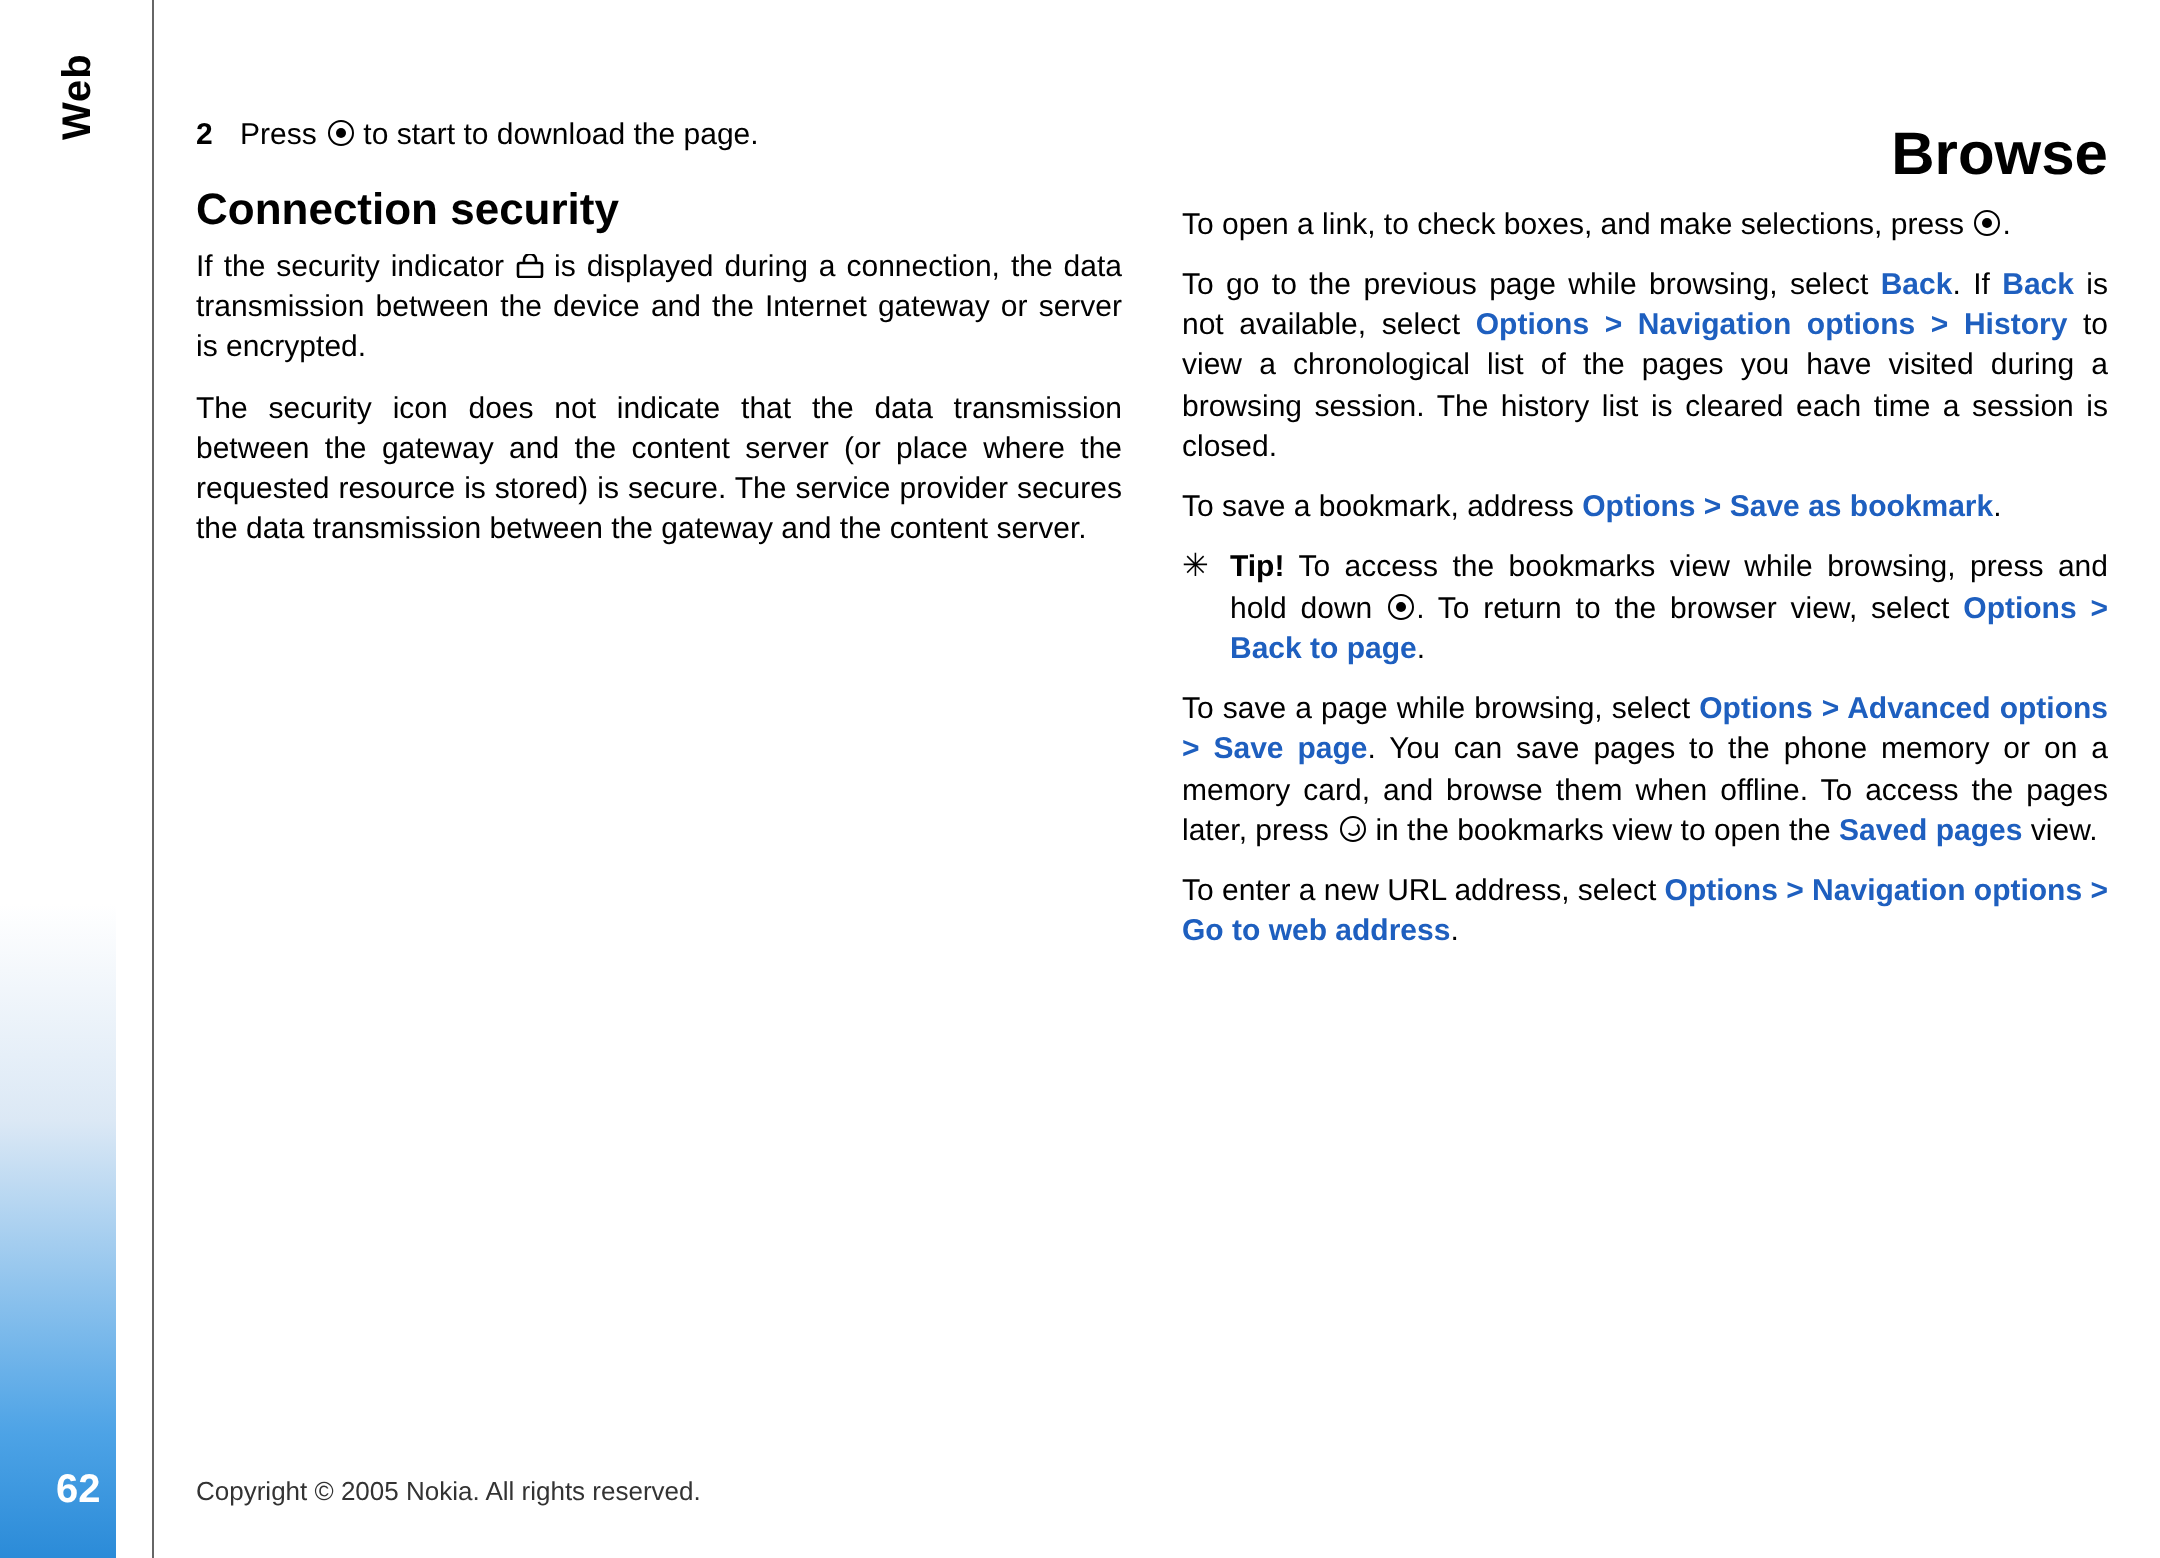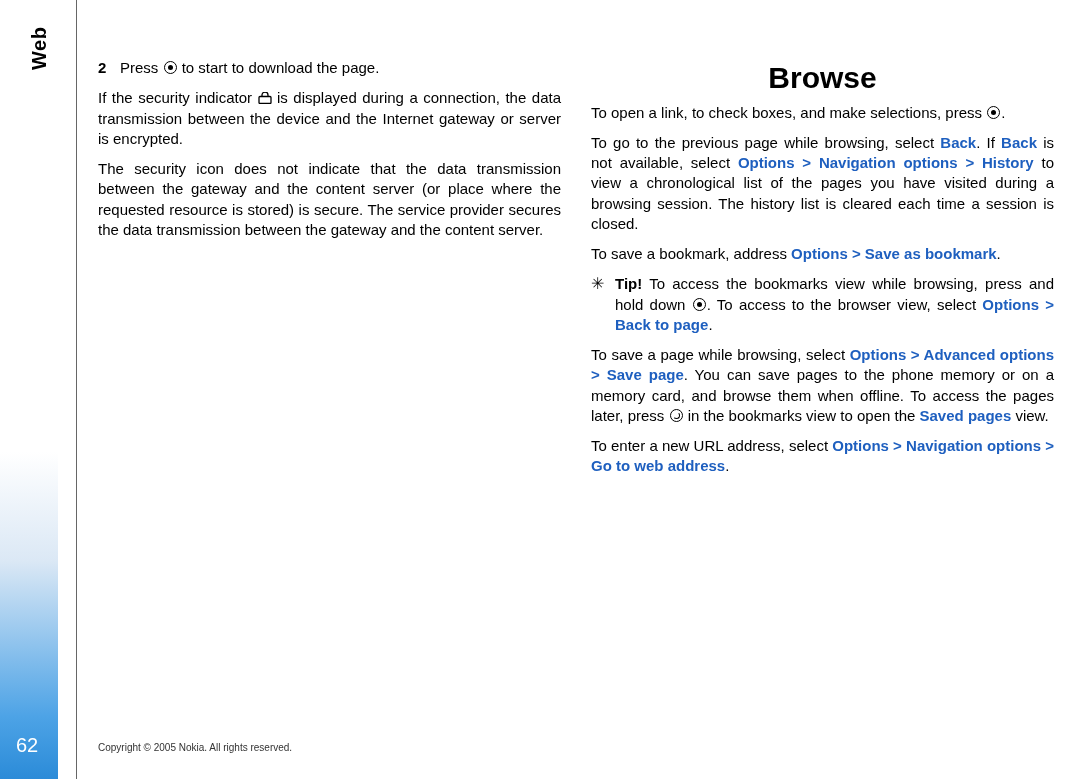--- a/index.html
+++ b/index.html
@@ -36,23 +36,23 @@
     top: 70px;
     transform: rotate(-90deg);
     transform-origin: left top;
     font-weight: bold;
     font-size: 20px;
     letter-spacing: 0.5px;
     color: #000;
   }
   .page-number {
     position: absolute;
-    left: 16px;
+    left: 28px;
     bottom: 22px;
-    font-weight: normal;
+    font-weight: bold;
     font-size: 20px;
     color: #fff;
   }
   .content {
     position: absolute;
     left: 98px;
     right: 26px;
     top: 58px;
     bottom: 58px;
     column-count: 2;
@@ -64,21 +64,21 @@
   .content h2 {
     font-size: 22px;
     font-weight: bold;
     margin: 12px 0 4px 0;
     text-align: left;
   }
   .content .h1 {
     font-size: 30px;
     font-weight: bold;
     margin: 0 0 4px 0;
-    text-align: center;
+    text-align: right;
   }
   p { margin: 0 0 10px 0; }
   .menu { color: #1e5fbf; font-weight: bold; }
   .step-row { display: flex; margin-bottom: 10px; }
   .step-num { font-weight: bold; width: 22px; flex-shrink:0; }
   .tip-row { display: flex; margin-bottom: 10px; }
   .tip-icon { width: 24px; flex-shrink:0; text-align:left; font-size:16px; line-height:1.2; }
   .circle-icon {
     display: inline-block;
     width: 11px;
@@ -112,21 +112,21 @@
     width: 14px;
     height: 12px;
     vertical-align: -1px;
     position: relative;
   }
   .lock-icon svg { display:block; }
   .footer {
     position: absolute;
     left: 98px;
     bottom: 26px;
-    font-size: 10px;
+    font-size: 13px;
     color: #333;
   }
   .colbreak { break-before: column; }
 </style>
 </head>
 <body>
 
 <div class="gradient"></div>
 <div class="side-rule"></div>
 <div class="side-label">Web</div>
@@ -135,20 +135,21 @@
 <div class="content">
 
 
   <div class="step-row">
     <div class="step-num">2</div>
     <div>
       <span>Press </span><span class="circle-icon dot"></span><span> to start to download the page.</span>
     </div>
   </div>
 
+  <h2>Connection security</h2>
 
   <p>
     <span>If the security indicator </span><span class="lock-icon"><svg viewBox="0 0 14 12">
           <rect x="1" y="4.5" width="12" height="7" rx="1" fill="none" stroke="#000" stroke-width="1.3"></rect>
           <path d="M4 4.5 V3 a3 3 0 0 1 6 0 v1.5" fill="none" stroke="#000" stroke-width="1.3"></path>
         </svg></span><span> is displayed during a connection, the data transmission between the device and the Internet gateway or server is encrypted.</span>
   </p>
 
   <p>The security icon does not indicate that the data transmission between the gateway and the content server (or place where the requested resource is stored) is secure. The service provider secures the data transmission between the gateway and the content server.</p>
 
@@ -168,21 +169,21 @@
   </p>
 
 
   <p>
     <span>To save a bookmark, address </span><span class="menu">Options &gt; Save as bookmark</span><span>.</span>
   </p>
 
   <div class="tip-row">
     <div class="tip-icon">✳</div>
     <div>
-      <b>Tip!</b><span> To access the bookmarks view while browsing, press and hold down </span><span class="circle-icon dot"></span><span>. To access to the browser view, select </span><span class="menu">Options &gt; Back to page</span><span>.</span>
+      <b>Tip!</b><span> To access the bookmarks view while browsing, press and hold down </span><span class="circle-icon dot"></span><span>. To return to the browser view, select </span><span class="menu">Options &gt; Back to page</span><span>.</span>
     </div>
   </div>
 
   <p>
     <span>To save a page while browsing, select </span><span class="menu">Options &gt; Advanced options &gt; Save page</span><span>. You can save pages to the phone memory or on a memory card, and browse them when offline. To access the pages later, press </span><span class="circle-icon arc"></span><span> in the bookmarks view to open the </span><span class="menu">Saved pages</span><span> view.</span>
   </p>
 
   <p>
     <span>To enter a new URL address, select </span><span class="menu">Options &gt; Navigation options &gt; Go to web address</span><span>.</span>
   </p>

